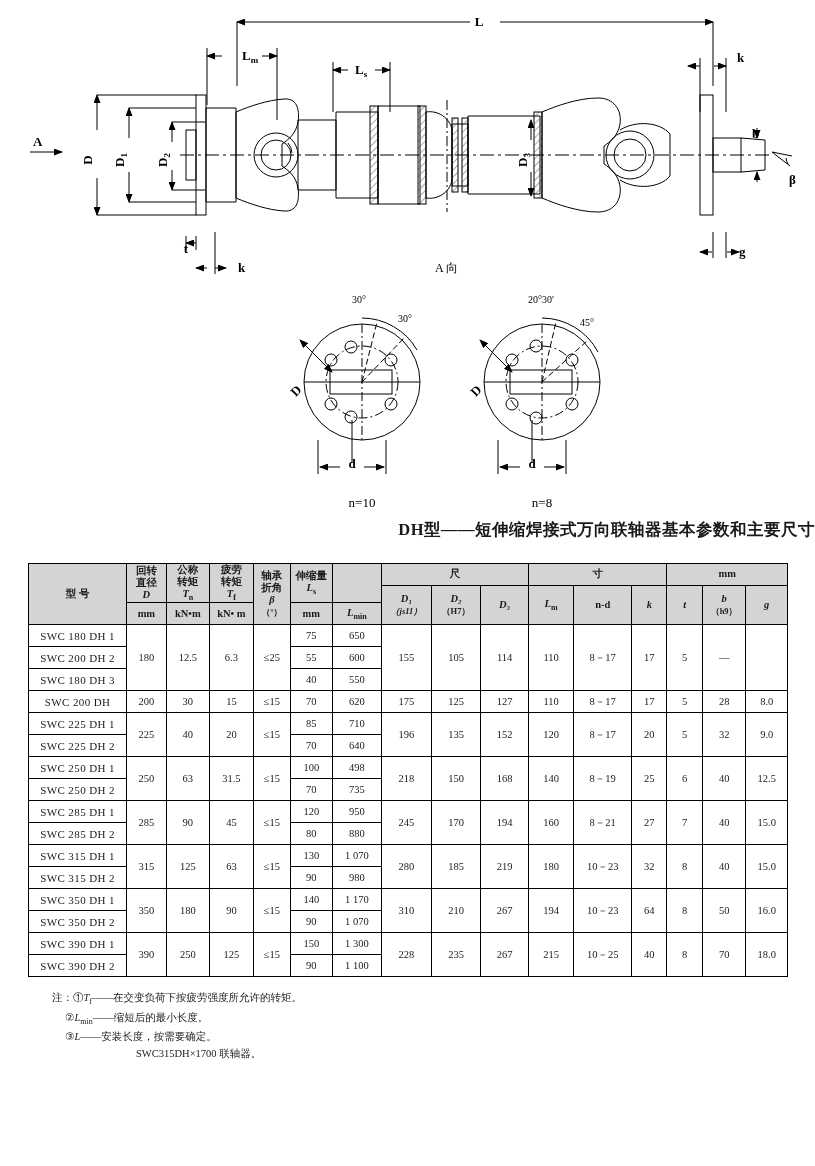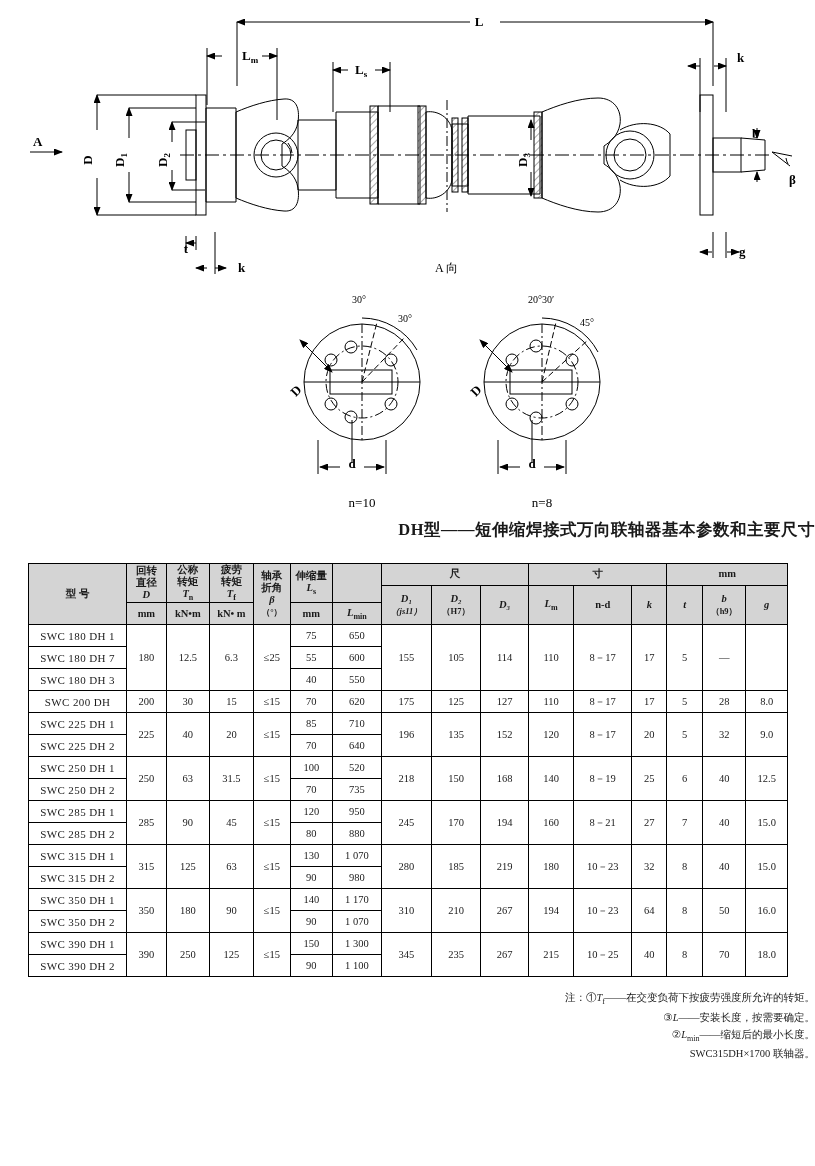--- a/index.html
+++ b/index.html
@@ -62,21 +62,21 @@
   .ital{font-style:italic;}
   .small{font-size:8.5px;}
 
   
   .notes{
     padding:12px 0 0 52px;
     font-size:10.5px;
     line-height:1.65;
     font-family:"Liberation Serif", serif;
   }
-  .notes div{white-space:nowrap;text-align:right;}
+  .notes div{white-space:nowrap;}
   .notes .ind{padding-left:13px;}
   .notes .ind2{padding-left:84px;}
 </style>
 </head>
 <body>
 
 <div class="page">
 
   <div class="drawing">
     <svg width="815" height="515" viewBox="0 0 815 515">
@@ -357,21 +357,21 @@
             <td rowspan="3">105</td>
             <td rowspan="3">114</td>
             <td rowspan="3">110</td>
             <td rowspan="3">8－17</td>
             <td rowspan="3">17</td>
             <td rowspan="3">5</td>
             <td rowspan="3">—</td>
             <td rowspan="3"></td>
           </tr>
           <tr>
-            <td class="model">SWC 180 DH 7</td>
+            <td class="model">SWC 200 DH 2</td>
             <td>55</td>
             <td>600</td>
           </tr>
           <tr>
             <td class="model">SWC 180 DH 3</td>
             <td>40</td>
             <td>550</td>
           </tr>
           <tr>
             <td class="model">SWC 200 DH</td>
@@ -414,21 +414,21 @@
             <td>70</td>
             <td>640</td>
           </tr>
           <tr>
             <td class="model">SWC 250 DH 1</td>
             <td rowspan="2">250</td>
             <td rowspan="2">63</td>
             <td rowspan="2">31.5</td>
             <td rowspan="2">≤15</td>
             <td>100</td>
-            <td>520</td>
+            <td>498</td>
             <td rowspan="2">218</td>
             <td rowspan="2">150</td>
             <td rowspan="2">168</td>
             <td rowspan="2">140</td>
             <td rowspan="2">8－19</td>
             <td rowspan="2">25</td>
             <td rowspan="2">6</td>
             <td rowspan="2">40</td>
             <td rowspan="2">12.5</td>
           </tr>
@@ -507,38 +507,38 @@
             <td>1 070</td>
           </tr>
           <tr>
             <td class="model">SWC 390 DH 1</td>
             <td rowspan="2">390</td>
             <td rowspan="2">250</td>
             <td rowspan="2">125</td>
             <td rowspan="2">≤15</td>
             <td>150</td>
             <td>1 300</td>
-            <td rowspan="2">345</td>
+            <td rowspan="2">228</td>
             <td rowspan="2">235</td>
             <td rowspan="2">267</td>
             <td rowspan="2">215</td>
             <td rowspan="2">10－25</td>
             <td rowspan="2">40</td>
             <td rowspan="2">8</td>
             <td rowspan="2">70</td>
             <td rowspan="2">18.0</td>
           </tr>
           <tr>
             <td class="model">SWC 390 DH 2</td>
             <td>90</td>
             <td>1 100</td>
           </tr>
         </tbody>
     </table>
   </div>
 
   <div class="notes">
     <div>注：①<i>T</i><span class="sub">f</span>——在交变负荷下按疲劳强度所允许的转矩。</div>
+    <div class="ind">②<i>L</i><span class="sub">min</span>——缩短后的最小长度。</div>
     <div class="ind">③<i>L</i>——安装长度，按需要确定。</div>
-    <div class="ind">②<i>L</i><span class="sub">min</span>——缩短后的最小长度。</div>
     <div class="ind2">SWC315DH×1700 联轴器。</div>
   </div>
 </div>
 
 </body></html>

